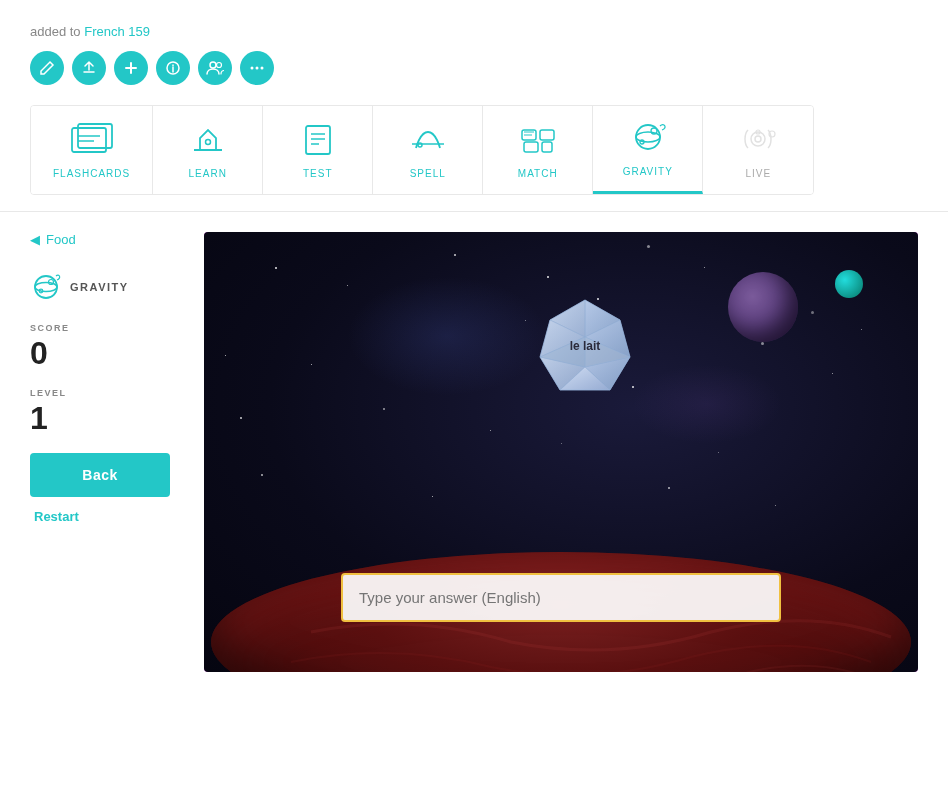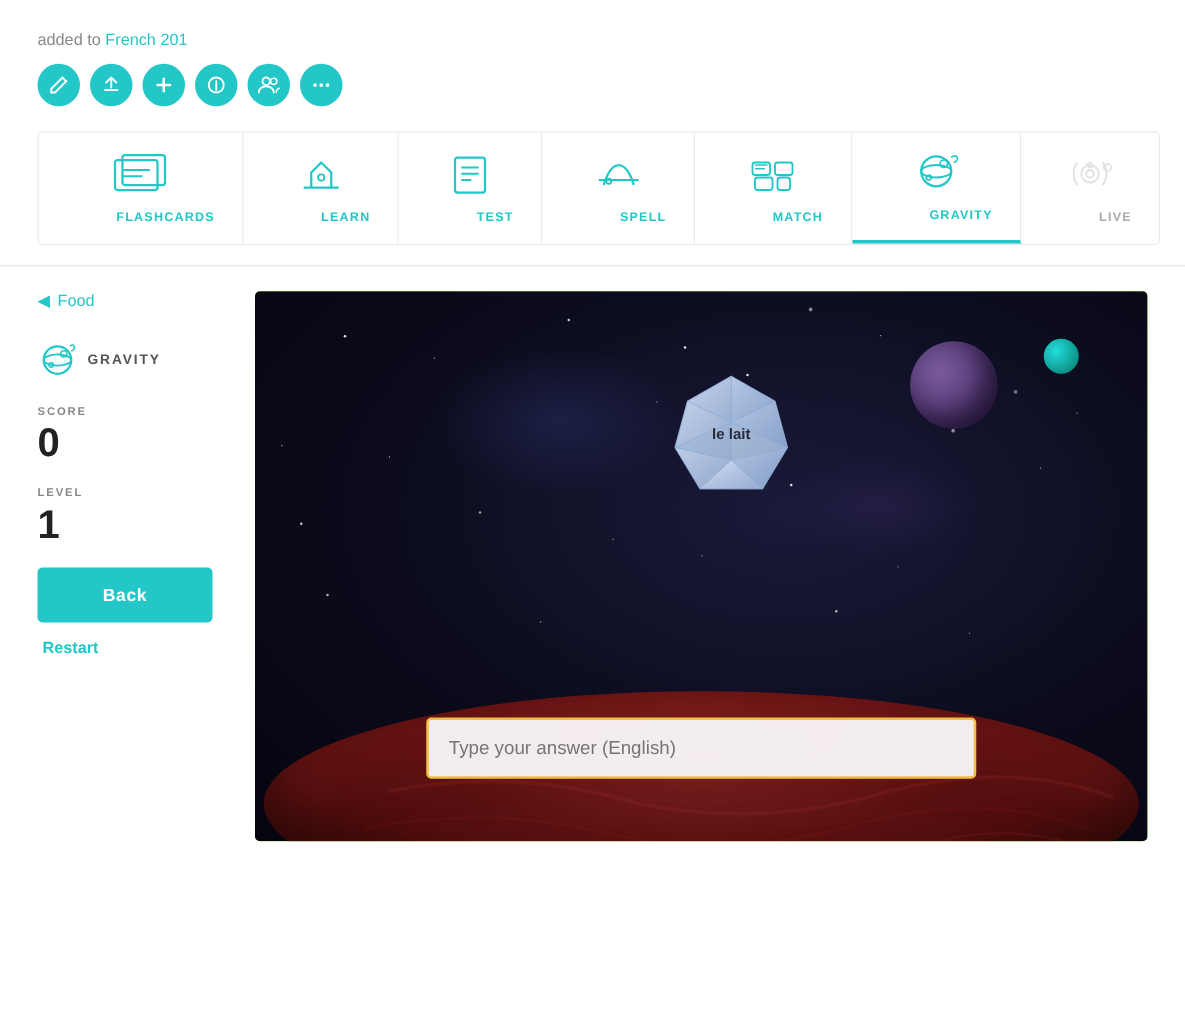--- a/index.html
+++ b/index.html
@@ -24,21 +24,21 @@
     .study-modes { display: flex; gap: 0; border: 1px solid #e8e8e8; border-radius: 4px; overflow: hidden; margin-bottom: 0; width: fit-content; }
     .study-mode-item {
       display: flex; flex-direction: column; align-items: center; justify-content: center;
       padding: 14px 22px; cursor: pointer; border-right: 1px solid #e8e8e8;
       min-width: 110px; background: #fff; transition: background 0.15s;
       text-decoration: none; position: relative;
     }
     .study-mode-item:last-child { border-right: none; }
     .study-mode-item.active { border-bottom: 3px solid #23c7c7; }
     .study-mode-icon { margin-bottom: 8px; }
-    .study-mode-label { font-size: 10px; font-weight: 700; letter-spacing: 1px; color: #23c7c7; text-transform: uppercase; margin-left: 40px; }
+    .study-mode-label { font-size: 10px; font-weight: 400; letter-spacing: 1px; color: #23c7c7; text-transform: uppercase; }
     .study-mode-item.disabled .study-mode-label { color: #aaa; }
     .study-mode-item.disabled .mode-svg { opacity: 0.35; }
 
     .divider { height: 1px; background: #e8e8e8; margin: 0 0 0 0; }
 
     
     .bottom-section { display: flex; gap: 0; margin-top: 20px; padding: 0 30px 30px 30px; }
 
     
     .sidebar { width: 160px; min-width: 160px; padding-right: 10px; }
@@ -58,21 +58,21 @@
       cursor: pointer; margin-bottom: 8px; letter-spacing: 0.5px;
     }
     .restart-btn {
       width: 140px; background: none; border: none; color: #23c7c7;
       font-size: 13px; font-weight: 600; cursor: pointer; text-align: left; padding: 4px;
     }
 
     
     .game-area {
       flex: 1; margin-left: 14px; position: relative; border-radius: 4px; overflow: hidden;
-      min-height: 440px; background: #84cc16;
+      min-height: 440px; background: #d946ef;
     }
 
     
     .space-bg {
       position: absolute; inset: 0;
       background: radial-gradient(ellipse at 60% 40%, #1a1a3a 0%, #0a0a1a 60%, #050510 100%);
       overflow: hidden;
     }
 
     
@@ -126,21 +126,21 @@
       background: rgba(255,255,255,0.92); outline: none;
       color: #888;
     }
   </style>
 </head>
 <body>
 
 <div class="top-section">
   <div class="added-to">
     <span>added to</span>
-    <a href="#">French 201</a>
+    <a href="#">French 159</a>
   </div>
 
   <div class="action-icons">
 
     <button class="action-icon-btn teal" title="Edit">
       <svg width="16" height="16" viewBox="0 0 16 16" fill="none">
         <path d="M11 2l3 3-9 9H2v-3L11 2z" stroke="#fff" stroke-width="1.5" fill="none"></path>
       </svg>
     </button>
 

